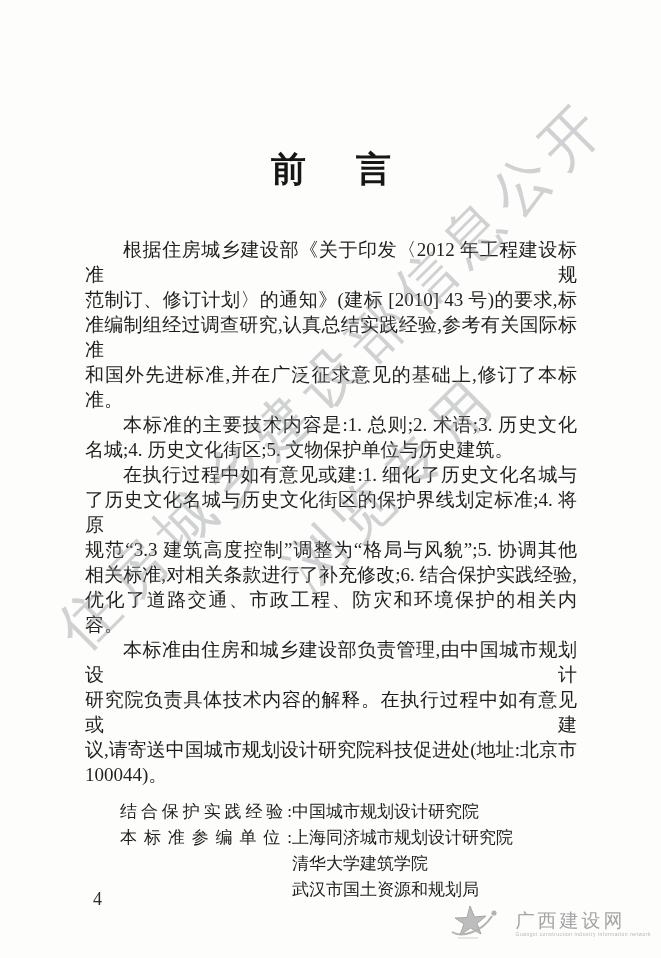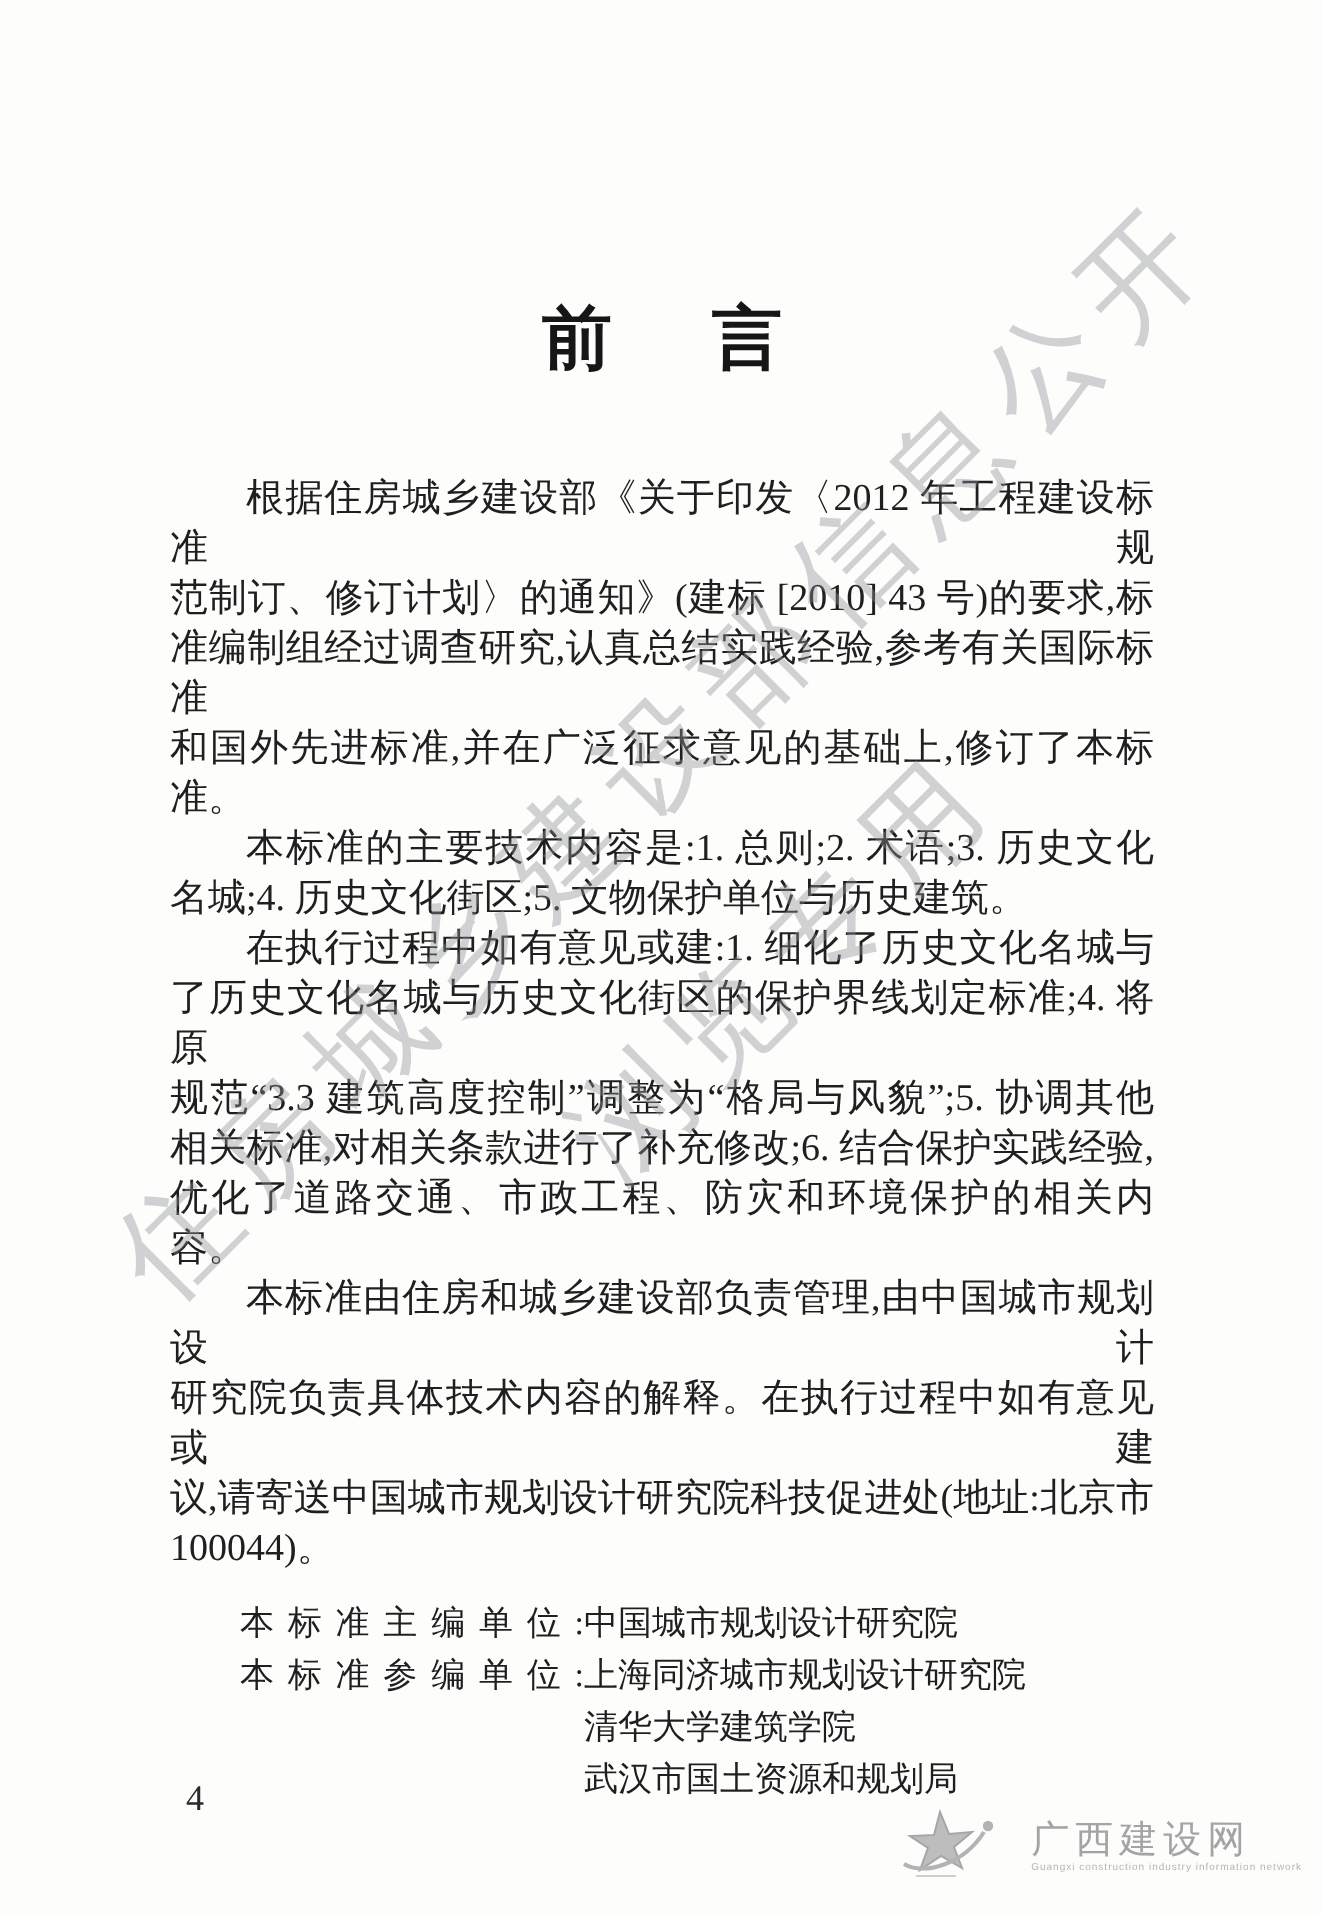--- a/index.html
+++ b/index.html
@@ -72,21 +72,21 @@
     <div class="para">
       <div class="line ind">本标准由住房和城乡建设部负责管理,由中国城市规划设计</div>
       <div class="line">研究院负责具体技术内容的解释。在执行过程中如有意见或建</div>
       <div class="line">议,请寄送中国城市规划设计研究院科技促进处(地址:北京市</div>
       <div class="line ll">100044)。</div>
     </div>
 
     <div class="editors">
 
       <div class="erow">
-        <div class="elabel">本标准主编单位:</div>
+        <div class="elabel">结合保护实践经验:</div>
         <div class="evalue">中国城市规划设计研究院</div>
       </div>
 
       <div class="erow">
         <div class="elabel">本标准参编单位:</div>
         <div class="evalue">上海同济城市规划设计研究院</div>
       </div>
       <div class="erow">
         <div class="elabel"></div>
         <div class="evalue">清华大学建筑学院</div>

